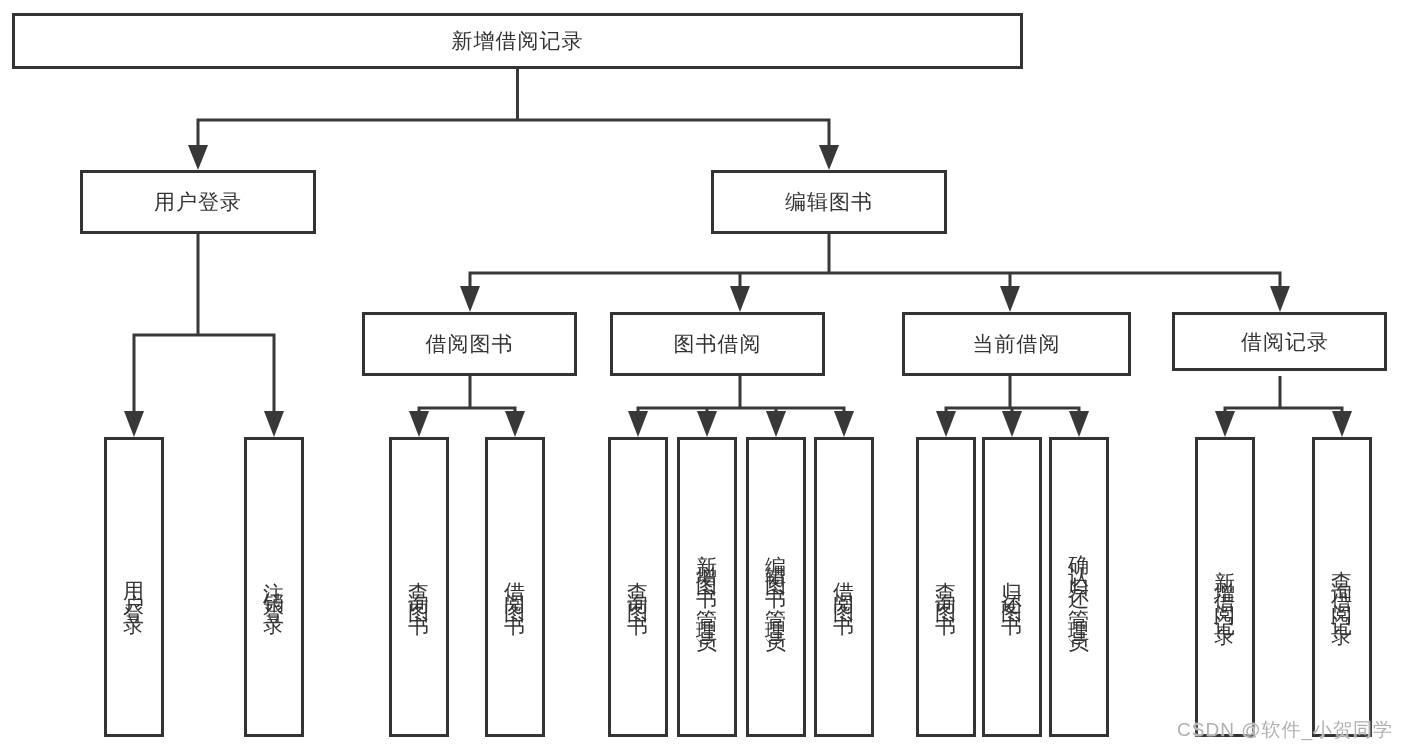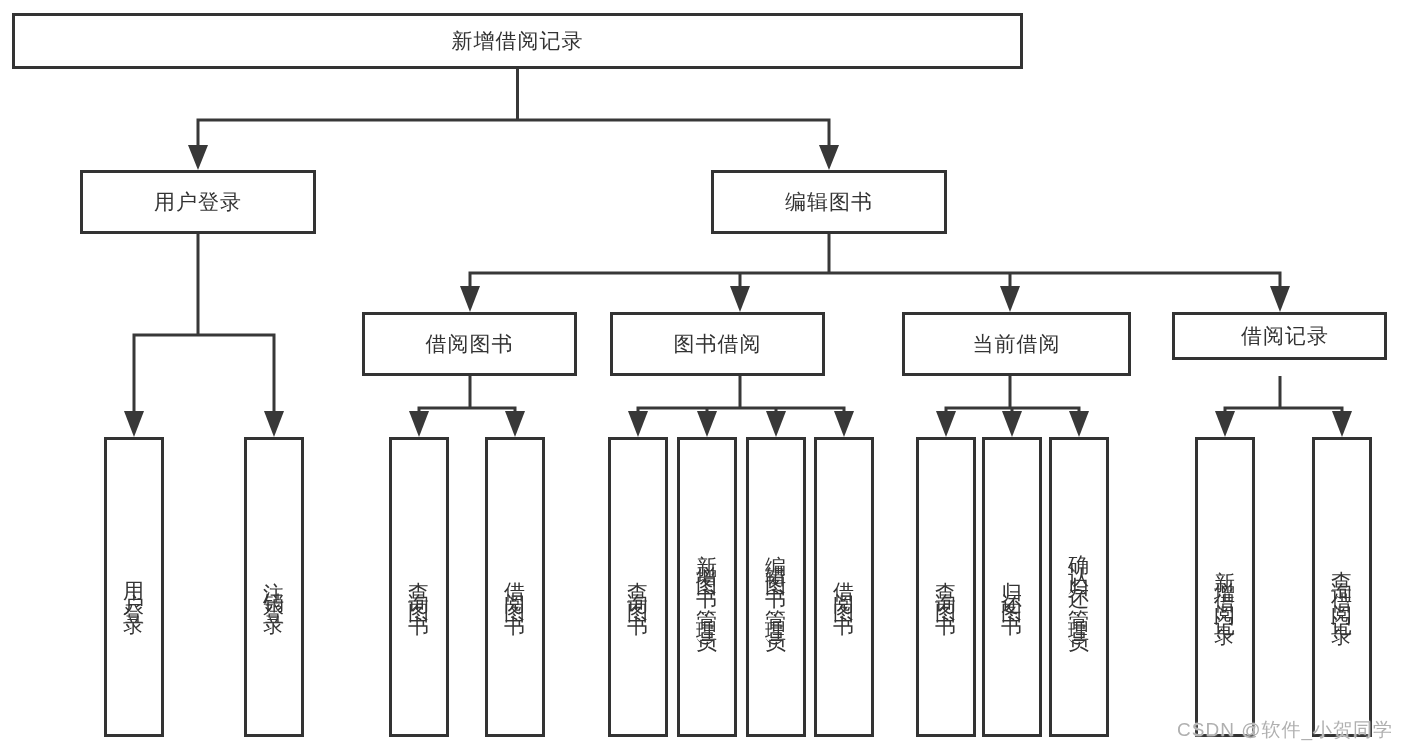--- a/index.html
+++ b/index.html
@@ -126,21 +126,21 @@
   </svg>
 
   <div class="hbox" style="left:12px; top:13px; width:1011px; height:56px;">新增借阅记录</div>
 
   <div class="hbox" style="left:80px; top:170px; width:236px; height:64px;">用户登录</div>
   <div class="hbox" style="left:711px; top:170px; width:236px; height:64px;">编辑图书</div>
 
   <div class="hbox" style="left:362px; top:312px; width:215px; height:64px;">借阅图书</div>
   <div class="hbox" style="left:610px; top:312px; width:215px; height:64px;">图书借阅</div>
   <div class="hbox" style="left:902px; top:312px; width:229px; height:64px;">当前借阅</div>
-  <div class="hbox" style="left:1172px; top:312px; width:215px; height:48px;padding-left:11px;">借阅记录</div>
+  <div class="hbox" style="left:1172px; top:312px; width:215px; height:59px;padding-left:11px;">借阅记录</div>
 
   <div class="leaf" style="left:104px;">
     <span>用户登录</span>
   </div>
   <div class="leaf" style="left:244px;">
     <span>注销登录</span>
   </div>
 
   <div class="leaf" style="left:389px;">
     <span>查询图书</span>

